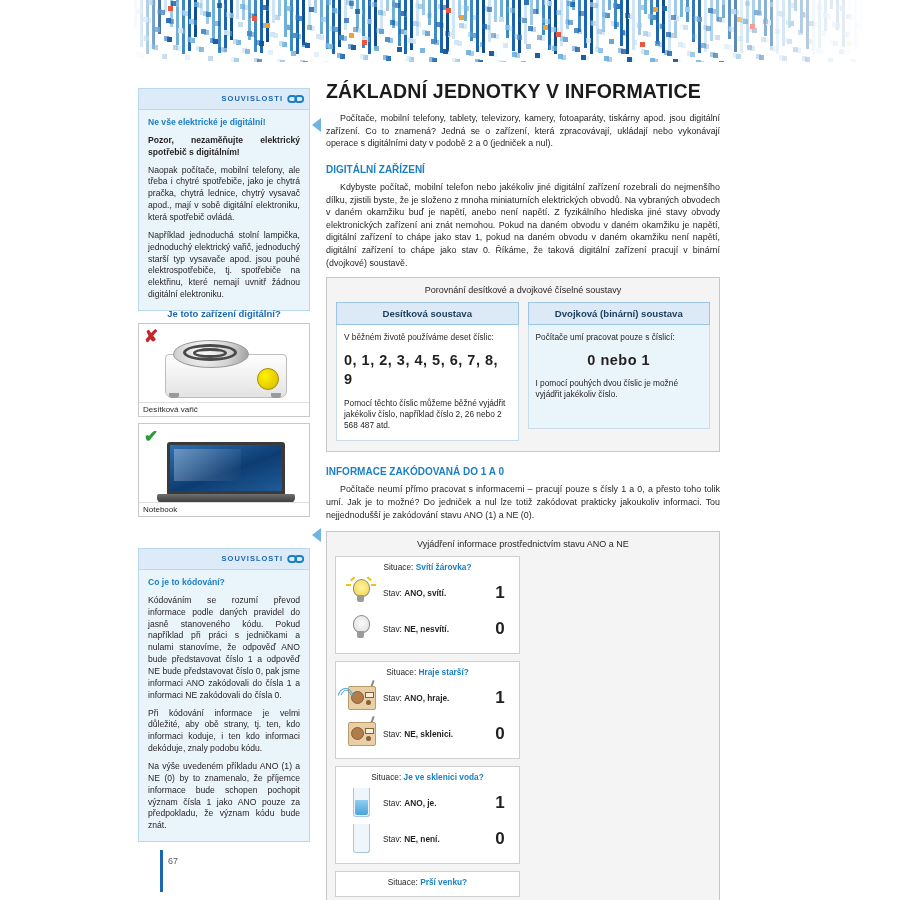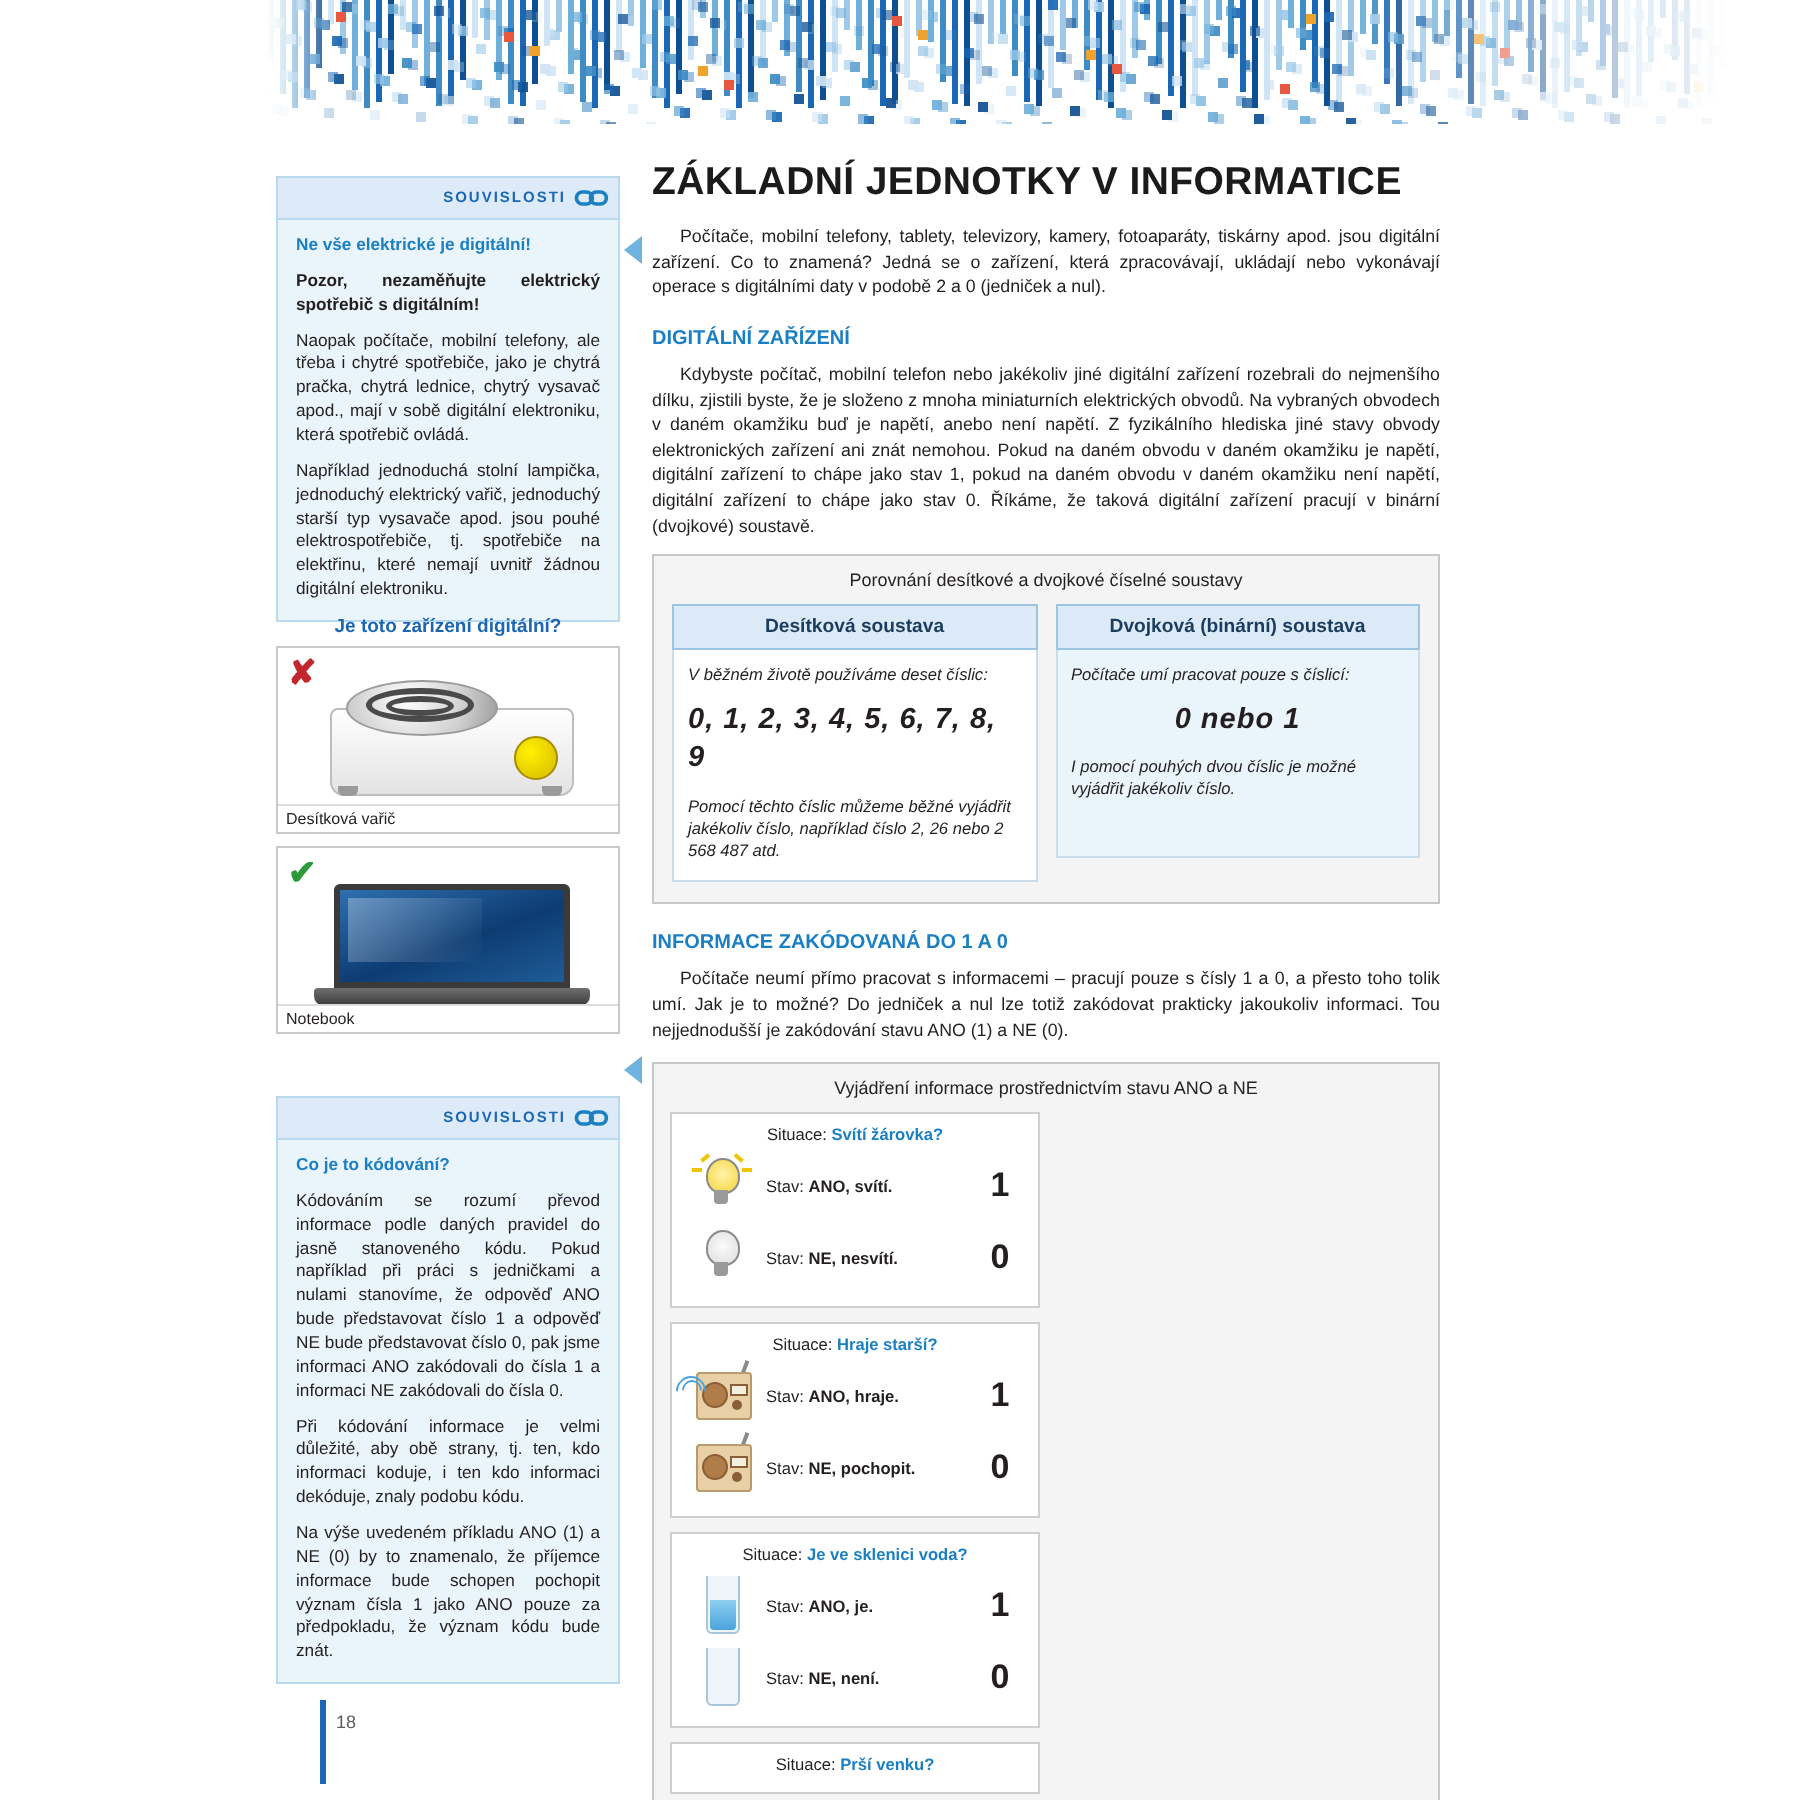--- a/index.html
+++ b/index.html
@@ -277,21 +277,20 @@
   }
   .cmp-cell {
     border: 1px solid #c9dcea;
     border-top: none;
     background: #ffffff;
     padding: 7px 7px 9px 7px;
     font-size: 8.4px;
     line-height: 1.35;
     min-height: 104px;
     box-sizing: border-box;
-    font-style: italic;
   }
   .cmp-cell.blue { background: #eaf4fb; }
   .digits {
     font-size: 14.5px;
     font-weight: bold;
     letter-spacing: 0.5px;
     text-align: left;
     margin: 7px 0 8px 0;
   }
   .digits.center { text-align: center; }
@@ -996,21 +995,21 @@
       <div class="px" style="left:221px;top:33px;background:#f0a32c;"></div>
       <div class="px" style="left:318px;top:8px;background:#e8573f;"></div>
       <div class="px" style="left:415px;top:25px;background:#f0a32c;"></div>
       <div class="px" style="left:512px;top:42px;background:#e8573f;"></div>
       <div class="px" style="left:609px;top:17px;background:#f0a32c;"></div>
       <div style="position:absolute;right:0;top:0;width:230px;height:62px;background:linear-gradient(90deg, rgba(255,255,255,0), #ffffff 85%);"></div>
       <div style="position:absolute;left:0;top:0;width:40px;height:62px;background:linear-gradient(270deg, rgba(255,255,255,0), #ffffff 90%);"></div>
     </div>
 
   <div class="left-rule"></div>
-  <div class="page-number">18</div>
+  <div class="page-number">67</div>
 
   <div class="side-box sb1">
     <div class="side-head">
       <span class="label">SOUVISLOSTI</span>
       <span class="chain">
         <svg width="18" height="14" viewBox="0 0 18 14">
           <g fill="none" stroke="#1b7fc4" stroke-width="1.8">
             <rect x="1.2" y="4" width="8" height="6" rx="3"></rect>
             <rect x="8.2" y="4" width="8" height="6" rx="3"></rect>
           </g>
@@ -1173,21 +1172,21 @@
             <div class="sit-ico">
               <div class="antenna"></div>
               <div class="radio-box">
                 <div class="radio-spk"></div>
                 <div class="radio-dial"></div>
                 <div class="radio-knob"></div>
               </div>
             </div>
             <div class="sit-state">
               <span>Stav:</span>
-              <b>NE, pochopit.</b>
+              <b>NE, sklenici.</b>
             </div>
             <div class="sit-val">0</div>
           </div>
         </div>
 
         <div class="sit">
           <div class="sit-q">
             <span>Situace:</span>
             <b>Je ve sklenici voda?</b>
           </div>

